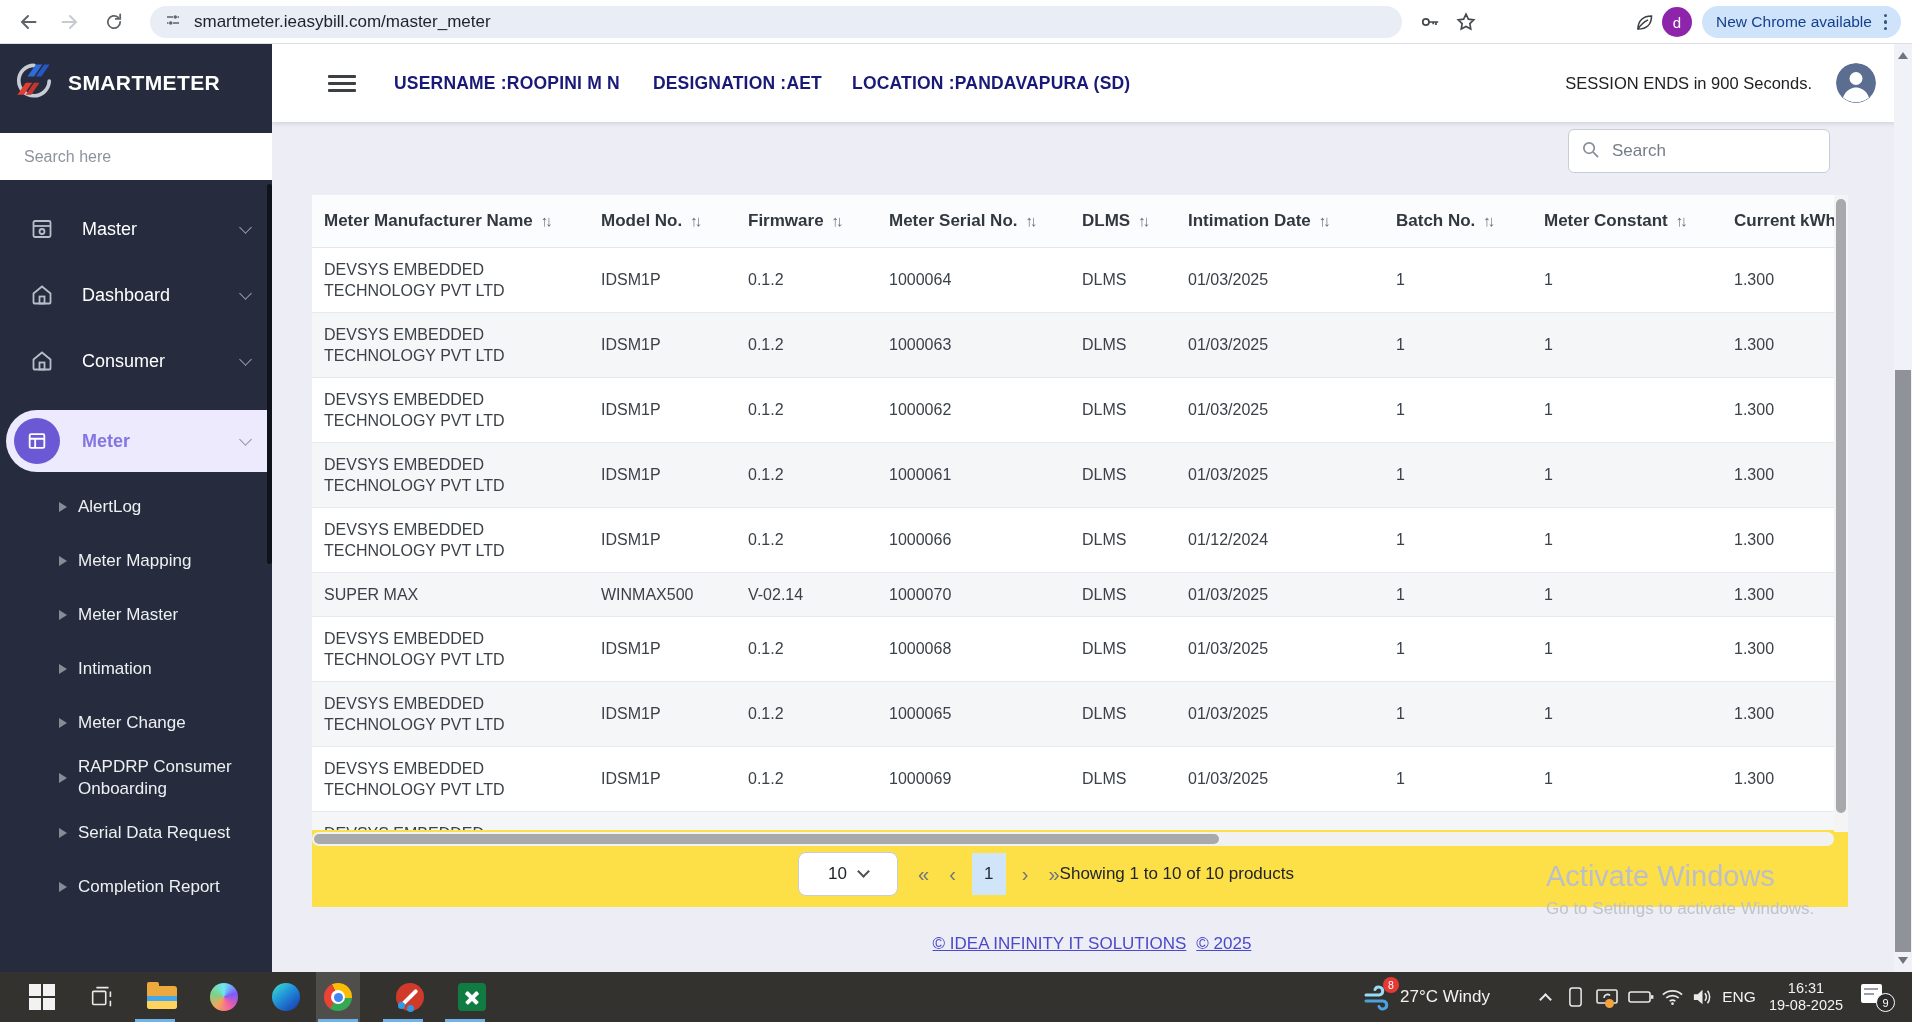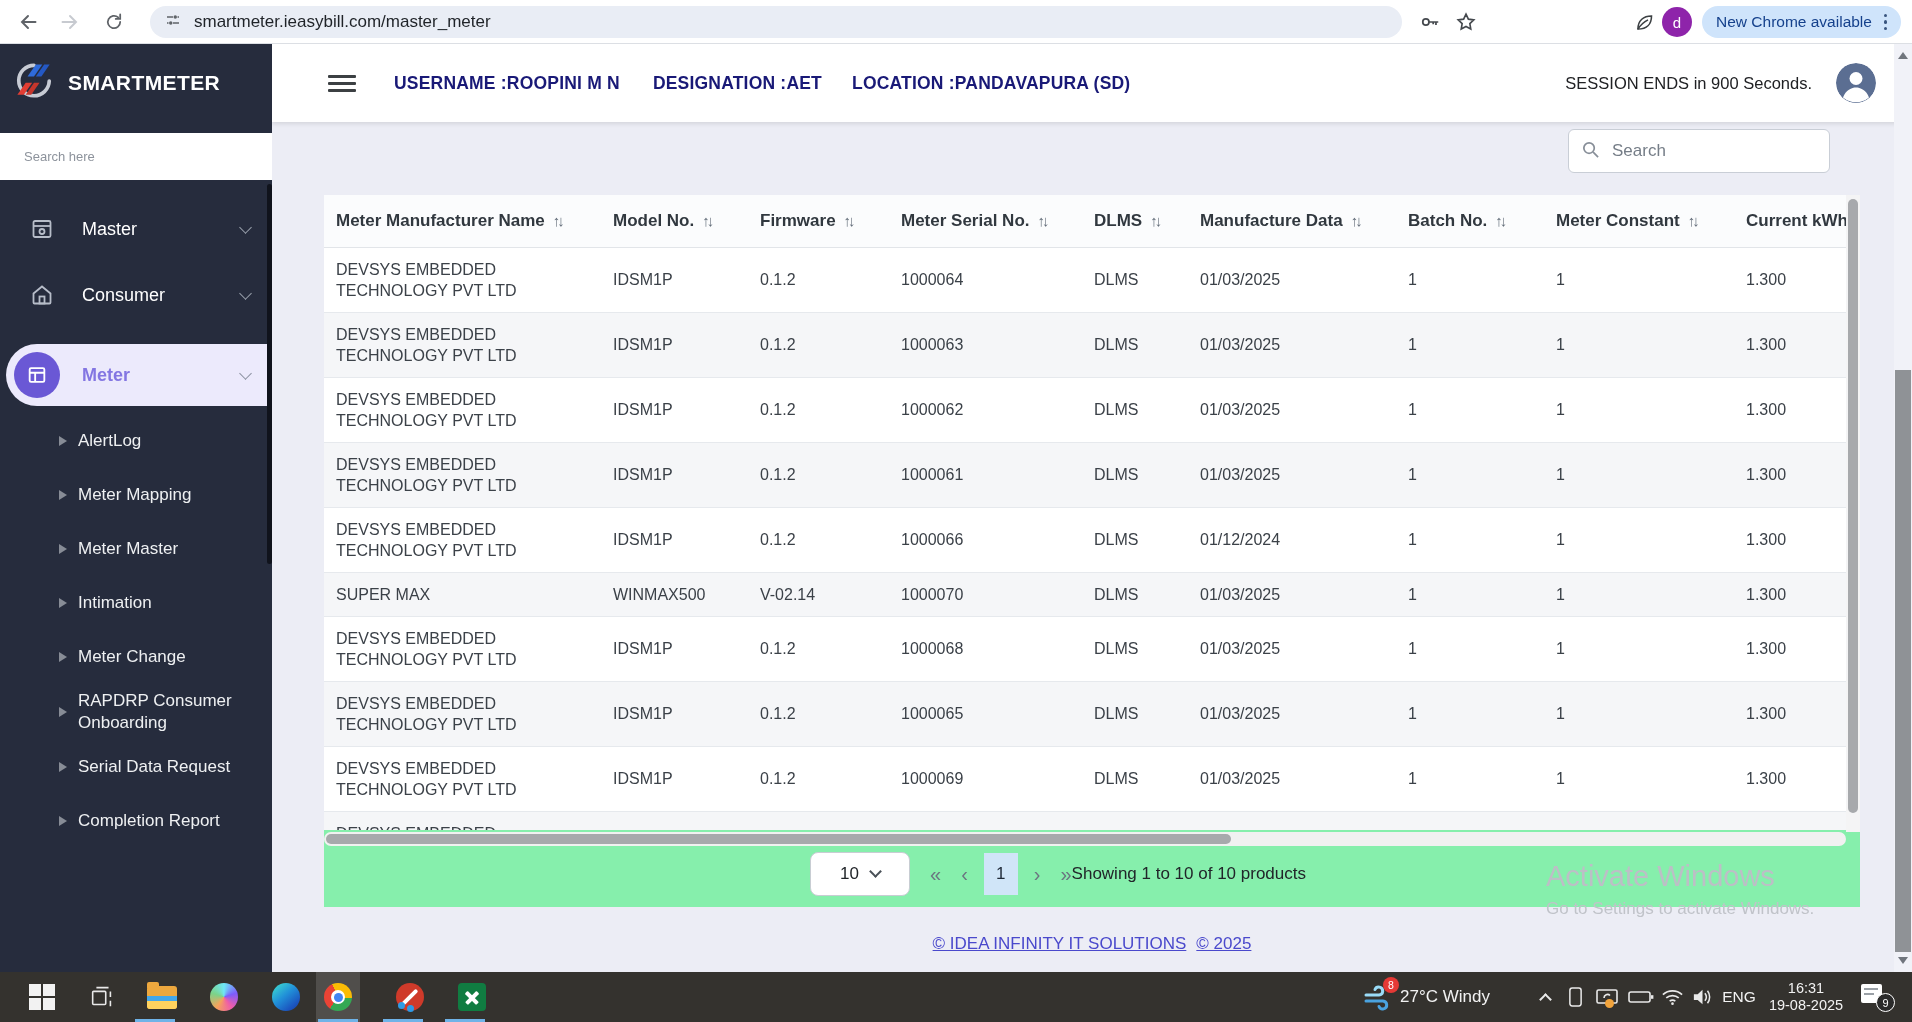--- a/index.html
+++ b/index.html
@@ -22,21 +22,21 @@
     display:flex;align-items:center;gap:12px;padding:0 14px;}
   #update-pill .lbl{font-size:15.5px;color:#15418c;}
   .dots3{display:flex;flex-direction:column;gap:3px;}
   .dots3 i{width:3.5px;height:3.5px;border-radius:50%;background:#39557f;}
 
   
   #sidebar{position:absolute;left:0;top:44px;width:272px;height:928px;background:#262c3d;overflow:hidden;z-index:30;}
   #brand{height:78px;display:flex;align-items:center;padding-left:10px;}
   #brand .bname{color:#fff;font-size:21px;font-weight:bold;letter-spacing:.4px;margin-left:10px;}
   #side-search{display:block;width:272px;height:47px;margin-top:11px;border:0;outline:none;
-    padding:0 24px;font-size:13px;color:#444;background:#fff;font-family:"Liberation Sans",sans-serif;}
+    padding:0 24px;font-size:16px;color:#444;background:#fff;font-family:"Liberation Sans",sans-serif;}
   #side-search::placeholder{color:#8d939c;}
   #nav{margin-top:16px;}
   .nav-item{position:relative;height:66px;display:flex;align-items:center;padding-left:30px;cursor:pointer;}
   .nav-ico{width:24px;height:24px;display:flex;align-items:center;justify-content:center;}
   .nav-ico svg{width:24px;height:24px;}
   .nav-label{margin-left:28px;color:#fff;font-size:18px;}
   .nav-chev{position:absolute;right:22px;width:9px;height:9px;border-right:1.8px solid #9aa1ad;
     border-bottom:1.8px solid #9aa1ad;transform:rotate(45deg);margin-top:-4px;}
   .nav-item.active{height:62px;margin:16px 0 6px 6px;width:266px;background:#eceafc;
     border-radius:31px 0 0 31px;padding-left:8px;font-weight:bold;}
@@ -62,21 +62,21 @@
   #hdr-avatar{margin-left:24px;margin-right:36px;width:40px;height:40px;border-radius:50%;overflow:hidden;cursor:pointer;}
 
   
   #main{position:absolute;left:272px;top:122px;width:1640px;height:850px;background:#ecedf5;overflow:hidden;}
   #tbl-search{position:absolute;left:1296px;top:7px;width:262px;height:44px;background:#fff;
     border:1px solid #c9ced6;border-radius:6px;display:flex;align-items:center;padding:0 12px;gap:10px;}
   #tbl-search input{border:0;outline:none;flex:1;font-size:17px;color:#202124;min-width:0;
     font-family:"Liberation Sans",sans-serif;}
   #tbl-search input::placeholder{color:#757d87;}
 
-  #panel{position:absolute;left:52px;top:73px;width:1536px;height:712px;background:#86efac;}
+  #panel{position:absolute;left:40px;top:73px;width:1536px;height:712px;background:#fde047;}
   #table-wrap{position:absolute;left:0;top:0;width:1522px;height:635px;overflow:hidden;}
   table{width:1522px;border-collapse:collapse;table-layout:fixed;}
   th{height:52px;text-align:left;font-size:17px;font-weight:bold;color:#31383f;background:#fbfcfd;
     padding:0 10px 0 12px;border-bottom:1px solid #e2e5e9;white-space:nowrap;overflow:hidden;cursor:pointer;}
   th .sort{margin-left:8px;color:#66707c;font-size:15px;letter-spacing:-3px;font-weight:normal;}
   td{padding:11px 10px 11px 12px;font-size:16px;color:#3b4148;line-height:21px;
     border-top:1px solid #e6e9ed;vertical-align:middle;background:#fff;}
   tr.striped td{background:#f5f6f8;}
   #inner-vscroll{position:absolute;right:0;top:0;width:14px;height:637px;background:#f4f4f5;}
   #inner-vthumb{position:absolute;left:2px;top:4px;width:10px;height:614px;background:#a7a9ac;border-radius:5px;}
@@ -239,20 +239,30 @@
           <span class="nav-label">Master</span>
           <span class="nav-chev"></span>
         </div>
         <div class="nav-item">
           <span class="nav-ico">
             <svg viewBox="0 0 24 24" fill="none" stroke="#b7bdc9" stroke-width="1.8">
               <path d="M3.5 10.5 12 3.5l8.5 7v9a1 1 0 0 1-1 1h-15a1 1 0 0 1-1-1z"></path>
               <rect x="9.5" y="13.5" width="5" height="7"></rect>
             </svg>
           </span>
+          <span class="nav-label">Dashboard</span>
+          <span class="nav-chev"></span>
+        </div>
+        <div class="nav-item">
+          <span class="nav-ico">
+            <svg viewBox="0 0 24 24" fill="none" stroke="#b7bdc9" stroke-width="1.8">
+              <path d="M3.5 10.5 12 3.5l8.5 7v9a1 1 0 0 1-1 1h-15a1 1 0 0 1-1-1z"></path>
+              <rect x="9.5" y="13.5" width="5" height="7"></rect>
+            </svg>
+          </span>
           <span class="nav-label">Consumer</span>
           <span class="nav-chev"></span>
         </div>
         <div class="nav-item active">
           <span class="nav-ico">
             <svg viewBox="0 0 24 24" fill="none" stroke="#ffffff" stroke-width="2">
               <rect x="4" y="4.5" width="16" height="15" rx="1.5"></rect>
               <path d="M4 9.5h16M10 9.5v10"></path>
             </svg>
           </span>
@@ -341,21 +351,21 @@
               <col style="width:190px">
               <col style="width:112px">
           </colgroup>
           <thead>
               <tr id="thead-row">
                 <th><span>Meter Manufacturer Name</span><span class="sort">↑↓</span></th>
                 <th><span>Model No.</span><span class="sort">↑↓</span></th>
                 <th><span>Firmware</span><span class="sort">↑↓</span></th>
                 <th><span>Meter Serial No.</span><span class="sort">↑↓</span></th>
                 <th><span>DLMS</span><span class="sort">↑↓</span></th>
-                <th><span>Manufacture Data</span><span class="sort">↑↓</span></th>
+                <th><span>Intimation Date</span><span class="sort">↑↓</span></th>
                 <th><span>Batch No.</span><span class="sort">↑↓</span></th>
                 <th><span>Meter Constant</span><span class="sort">↑↓</span></th>
                 <th><span>Current kWh</span></th>
               </tr>
             </thead>
           <tbody id="tbody">
               <tr>
                 <td>DEVSYS EMBEDDED TECHNOLOGY PVT LTD</td>
                 <td>IDSM1P</td>
                 <td>0.1.2</td>

